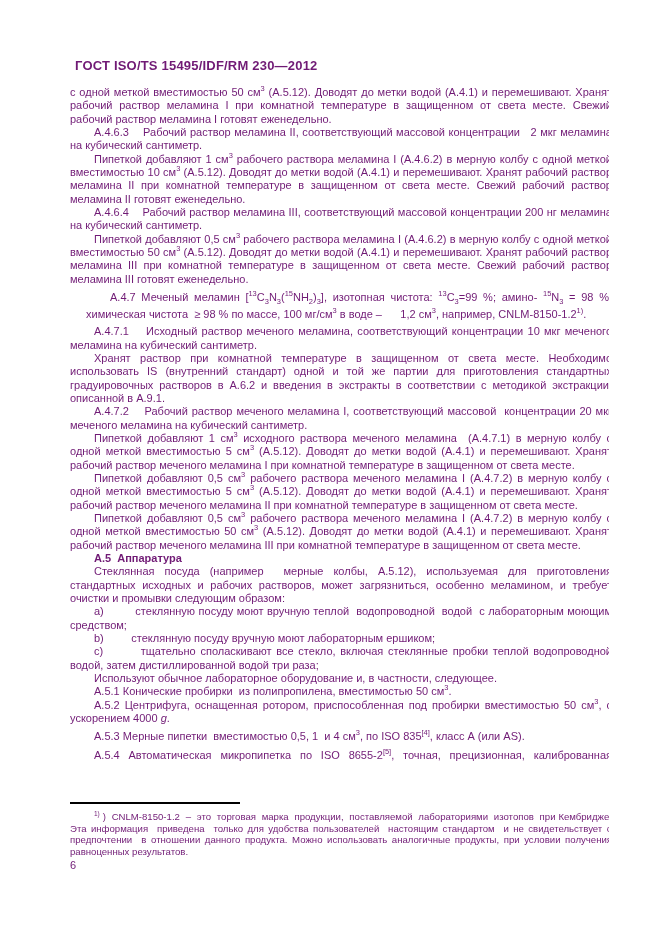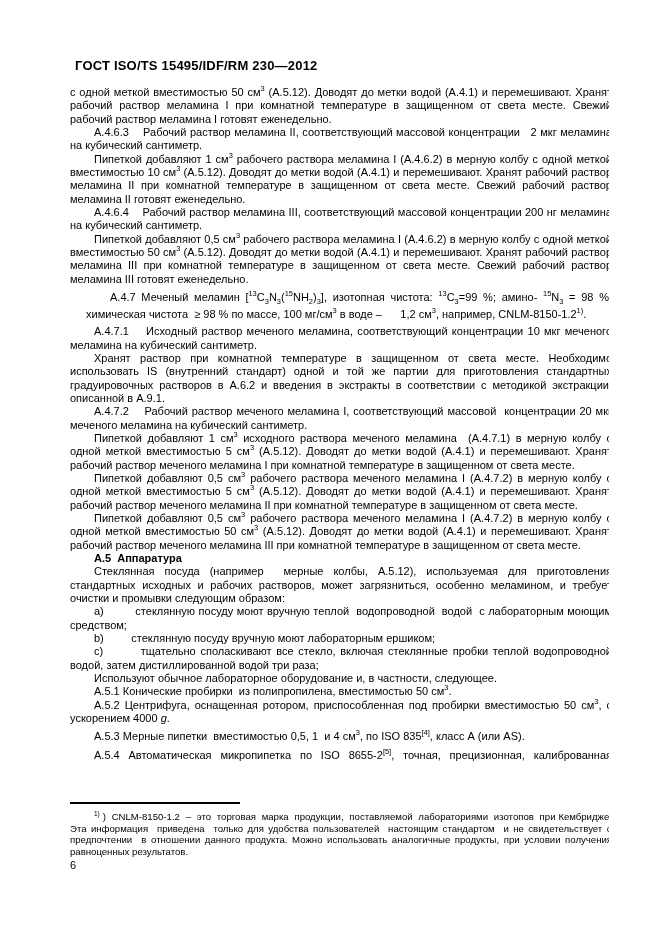--- a/index.html
+++ b/index.html
@@ -6,21 +6,21 @@
     margin: 0;
     padding: 0;
     background: #ffffff;
   }
   .page {
     position: relative;
     width: 609px;
     height: 936px;
     background: #ffffff;
     font-family: "Liberation Sans", sans-serif;
-    color: #000000;
+    color: #701a75;
     overflow: hidden;
   }
   .content {
     position: absolute;
     left: 70px;
     top: 58px;
     width: 542px;
   }
   .doc-header {
     font-size: 13px;

